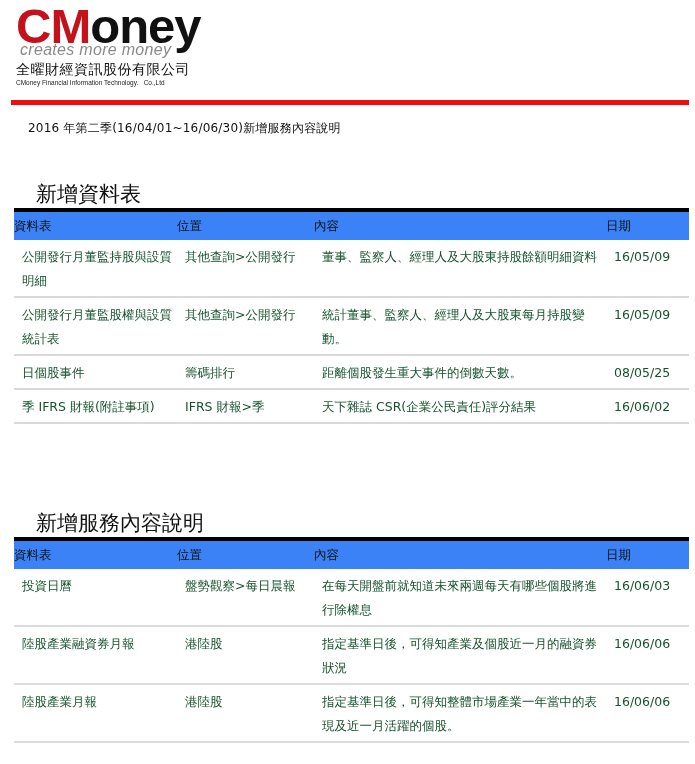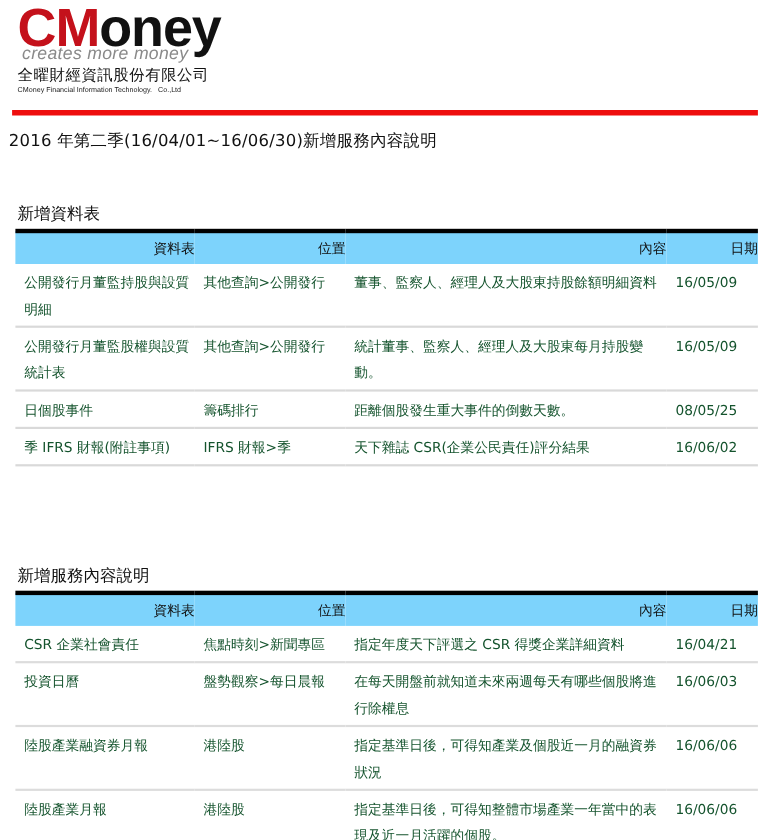--- a/index.html
+++ b/index.html
@@ -6,24 +6,24 @@
   body { width:695px; height:764px; position:relative; overflow:hidden; font-family:"DejaVu Sans", sans-serif; color:#111; }
   .logo { position:absolute; left:16px; top:4px; width:200px; height:88px; }
   .logo .brand { position:absolute; left:0; top:-6px; font-family:"Liberation Sans", sans-serif; font-weight:bold; font-size:49px; letter-spacing:-1px; line-height:56px; }
   .logo .brand .c { color:#c4111b; }
   .logo .brand .m { color:#c4111b; }
   .logo .brand .rest { color:#111; }
   .logo .slogan { position:absolute; left:4px; top:37px; font-family:"Liberation Sans", sans-serif; font-style:italic; font-size:16px; color:#8a8a8a; line-height:18px; letter-spacing:0.3px; }
   .logo .cn { position:absolute; left:0; top:57px; font-size:14px; color:#111; line-height:16px; letter-spacing:0.5px; }
   .logo .en { position:absolute; left:0; top:75px; font-family:"Liberation Sans", sans-serif; font-size:6.5px; color:#222; line-height:8px; white-space:pre; }
   .redbar { position:absolute; left:11px; top:100px; width:678px; height:5px; background:#ee0e0e; }
-  .doc-title { position:absolute; left:8px; top:118px; font-size:15px; line-height:20px; color:#111; letter-spacing:0.2px; }
-  .section-title { position:absolute; left:16px; font-size:15px; line-height:20px; color:#111; }
+  .doc-title { position:absolute; left:28px; top:118px; font-size:12px; line-height:20px; color:#111; letter-spacing:0.2px; }
+  .section-title { position:absolute; left:36px; font-size:21px; line-height:20px; color:#111; }
   table { position:absolute; left:14px; width:675px; border-collapse:collapse; table-layout:fixed; font-size:12.5px; }
-  thead th { background:#7dd3fc; font-weight:normal; height:28px; border-top:4px solid #000; padding:0; text-align:right; }
+  thead th { background:#3b82f6; font-weight:normal; height:28px; border-top:4px solid #000; padding:0; text-align:left; }
   tbody td { vertical-align:top; padding:5px 0 3px 8px; line-height:24px; border-bottom:2px solid #d9d9d9; color:#14532d; }
   tbody td.date { padding-left:8px; }
   col.c1 { width:163px; } col.c2 { width:137px; } col.c3 { width:292px; } col.c4 { width:83px; }
   .t2 tbody td { border-bottom:2px solid #dcdcdc; }
 </style>
 </head>
 <body>
 
 <div class="logo">
   <div class="brand"><span class="c">C</span><span class="m">M</span><span class="rest">oney</span></div>
@@ -91,26 +91,20 @@
   <thead>
     <tr>
       <th>資料表</th>
       <th>位置</th>
       <th>內容</th>
       <th>日期</th>
     </tr>
   </thead>
   <tbody>
     <tr>
-      <td>CSR 企業社會責任</td>
-      <td>焦點時刻&gt;新聞專區</td>
-      <td>指定年度天下評選之 CSR 得獎企業詳細資料</td>
-      <td class="date">16/04/21</td>
-    </tr>
-    <tr>
       <td>投資日曆</td>
       <td>盤勢觀察&gt;每日晨報</td>
       <td>在每天開盤前就知道未來兩週每天有哪些個股將進行除權息</td>
       <td class="date">16/06/03</td>
     </tr>
     <tr>
       <td>陸股產業融資券月報</td>
       <td>港陸股</td>
       <td>指定基準日後，可得知產業及個股近一月的融資券狀況</td>
       <td class="date">16/06/06</td>

